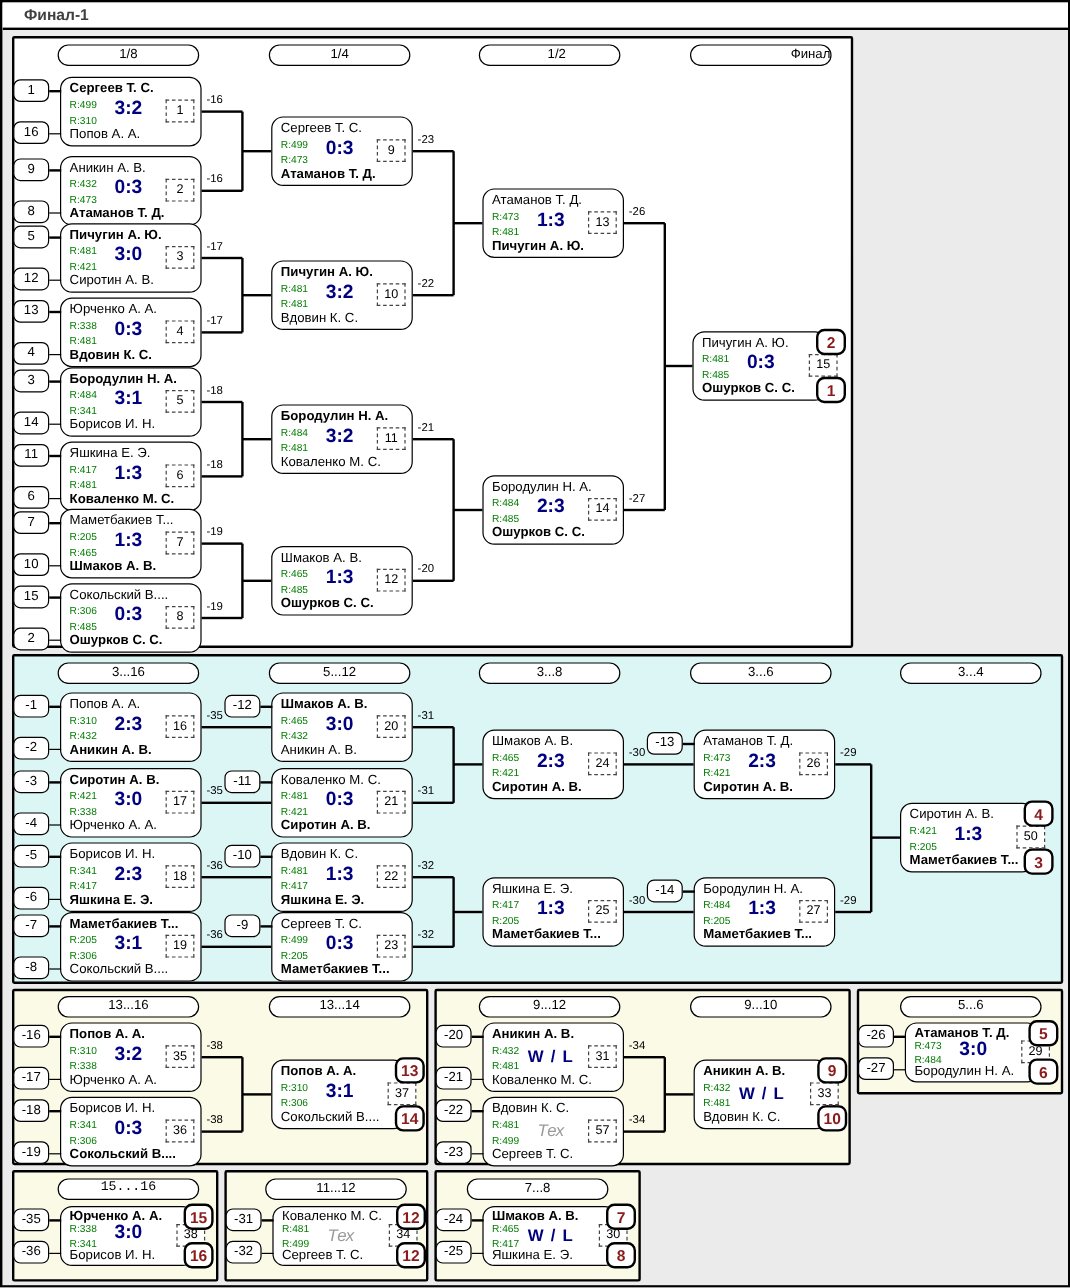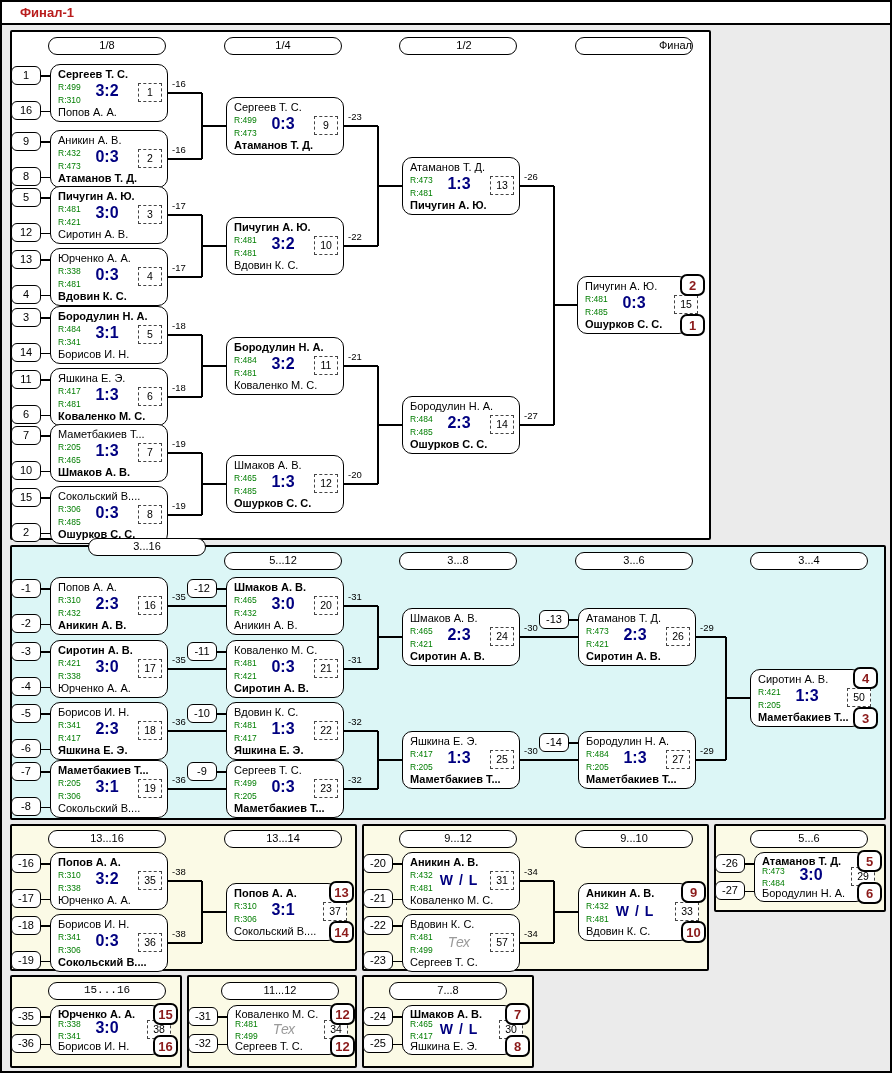--- a/index.html
+++ b/index.html
@@ -1,20 +1,20 @@
 <!DOCTYPE html>
 <html><head>
 <meta charset="utf-8">
 <style>
   html,body{margin:0;padding:0;background:#ebebeb;}
   #page{position:relative;width:892px;height:1073px;background:#ebebeb;border:2px solid #000;
         box-sizing:border-box;font-family:"Liberation Sans","DejaVu Sans",sans-serif;overflow:hidden;}
   .titlebar{position:absolute;left:0;top:0;width:100%;height:23px;background:#fff;
             border-bottom:2px solid #000;box-sizing:border-box;z-index:5;}
-  .title{position:absolute;left:18px;top:3px;font-size:13px;font-weight:bold;color:#b91c1c;}
+  .title{position:absolute;left:18px;top:3px;font-size:13px;font-weight:bold;color:#404040;}
   .section{position:absolute;border:2px solid #000;box-sizing:border-box;border-radius:2px;z-index:0;}
   .pill{position:absolute;width:118px;height:18px;line-height:15px;border:1.5px solid #000;border-radius:9px;
         background:#fff;text-align:center;font-size:11px;box-sizing:border-box;z-index:3;color:#000;}
   .cline{position:absolute;background:#000;z-index:1;}
   .conn{position:absolute;font-size:9.5px;color:#000;z-index:2;}
   .match{position:absolute;background:#fff;border:1.5px solid #000;border-radius:10px;z-index:2;box-sizing:border-box;}
   .pname{position:absolute;left:7px;right:4px;font-size:11px;line-height:12px;white-space:nowrap;overflow:hidden;color:#000;}
   .p1{top:3px}.p2{bottom:3px}
   .compact .p1{top:2px}.compact .p2{bottom:2px}
   .win{font-weight:bold;}
@@ -52,21 +52,21 @@
     <div class="section" style="left: 8px; top: 822px; width: 347px; height: 147px; background: rgb(251, 250, 230);"></div>
     <div class="section" style="left: 360px; top: 822px; width: 347px; height: 147px; background: rgb(251, 250, 230);"></div>
     <div class="section" style="left: 712px; top: 822px; width: 172px; height: 88px; background: rgb(251, 250, 230);"></div>
     <div class="section" style="left: 8px; top: 973px; width: 172px; height: 93px; background: rgb(251, 250, 230);"></div>
     <div class="section" style="left: 185px; top: 973px; width: 170px; height: 93px; background: rgb(251, 250, 230);"></div>
     <div class="section" style="left: 360px; top: 973px; width: 172px; height: 93px; background: rgb(251, 250, 230);"></div>
     <div class="pill" style="left: 46px; top: 35px;">1/8</div>
     <div class="pill" style="left: 222px; top: 35px;">1/4</div>
     <div class="pill" style="left: 397px; top: 35px; padding-left: 12px;">1/2</div>
     <div class="pill" style="left: 573px; top: 35px; text-align: right;">Финал</div>
-    <div class="pill" style="left: 46px; top: 536px; margin-left: 40px;">3...16</div>
+    <div class="pill" style="left: 46px; top: 550px;">3...16</div>
     <div class="pill" style="left: 222px; top: 550px;">5...12</div>
     <div class="pill" style="left: 397px; top: 550px;">3...8</div>
     <div class="pill" style="left: 573px; top: 550px;">3...6</div>
     <div class="pill" style="left: 748px; top: 550px;">3...4</div>
     <div class="pill" style="left: 46px; top: 828px;">13...16</div>
     <div class="pill" style="left: 222px; top: 828px;">13...14</div>
     <div class="pill" style="left: 397px; top: 828px;">9...12</div>
     <div class="pill" style="left: 573px; top: 828px;">9...10</div>
     <div class="pill" style="left: 748px; top: 828px;">5...6</div>
     <div class="pill" style="left: 46px; top: 980px; font-family: Liberation Mono, monospace;">15...16</div>

